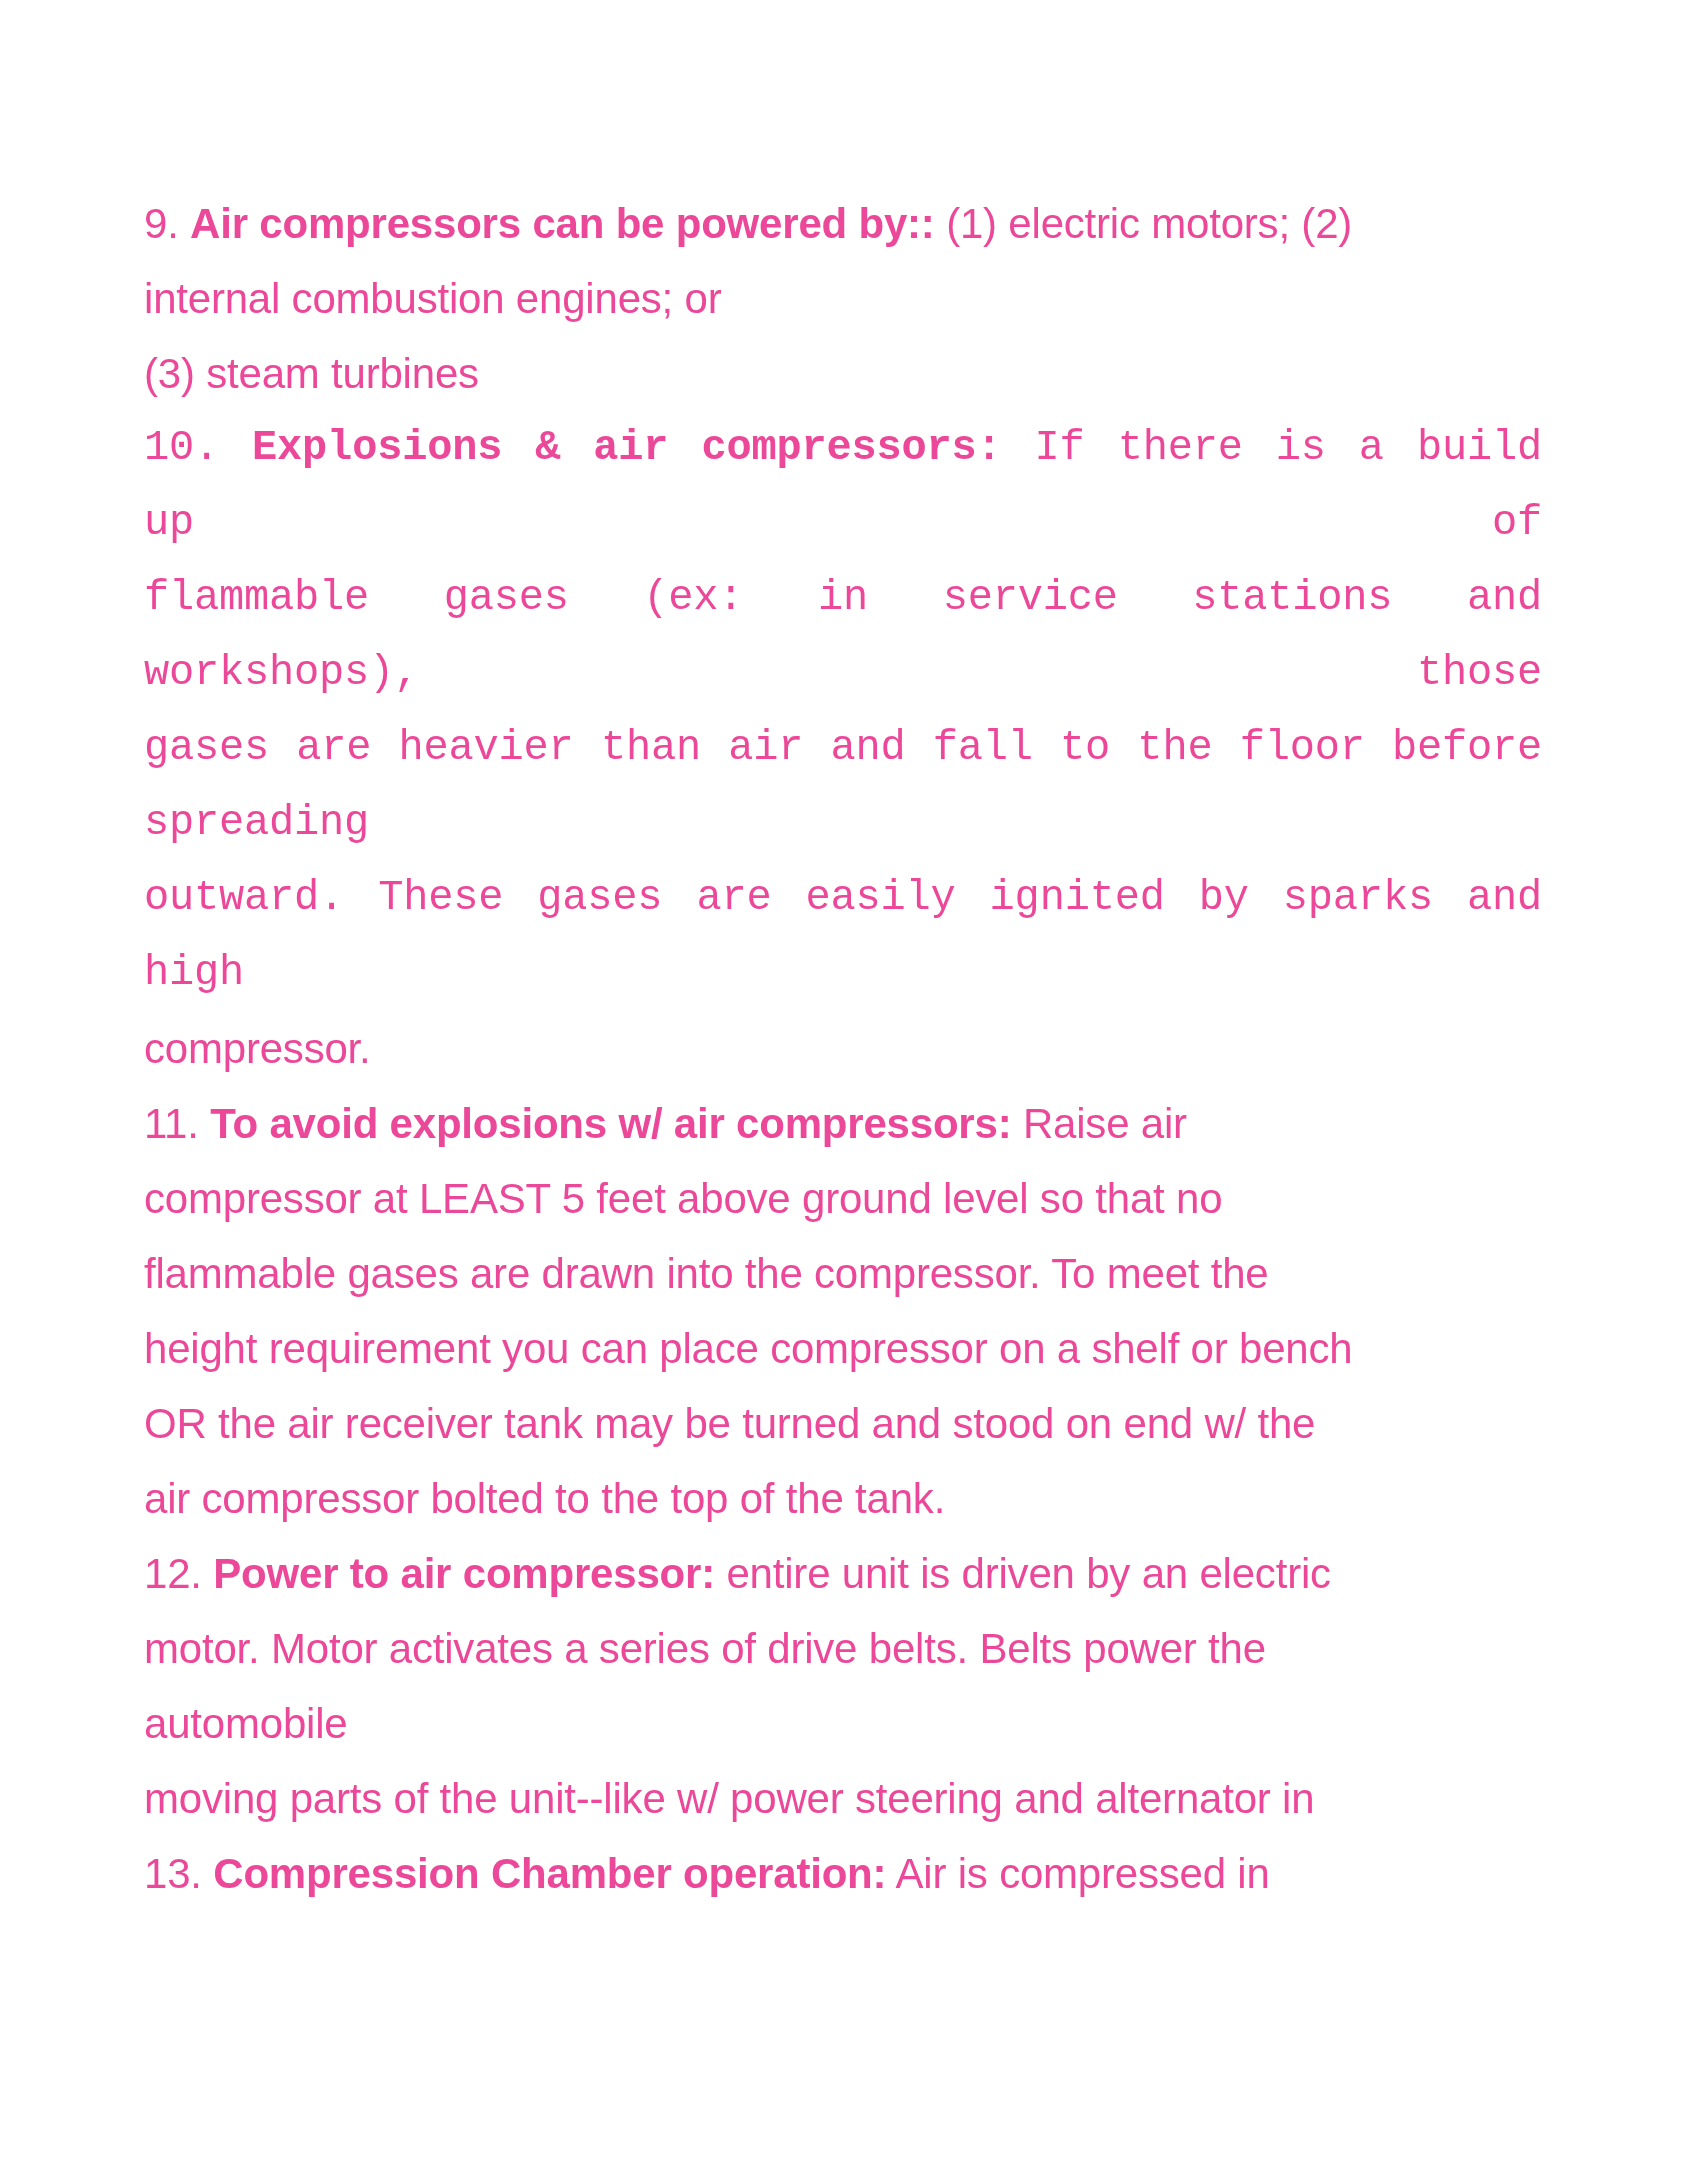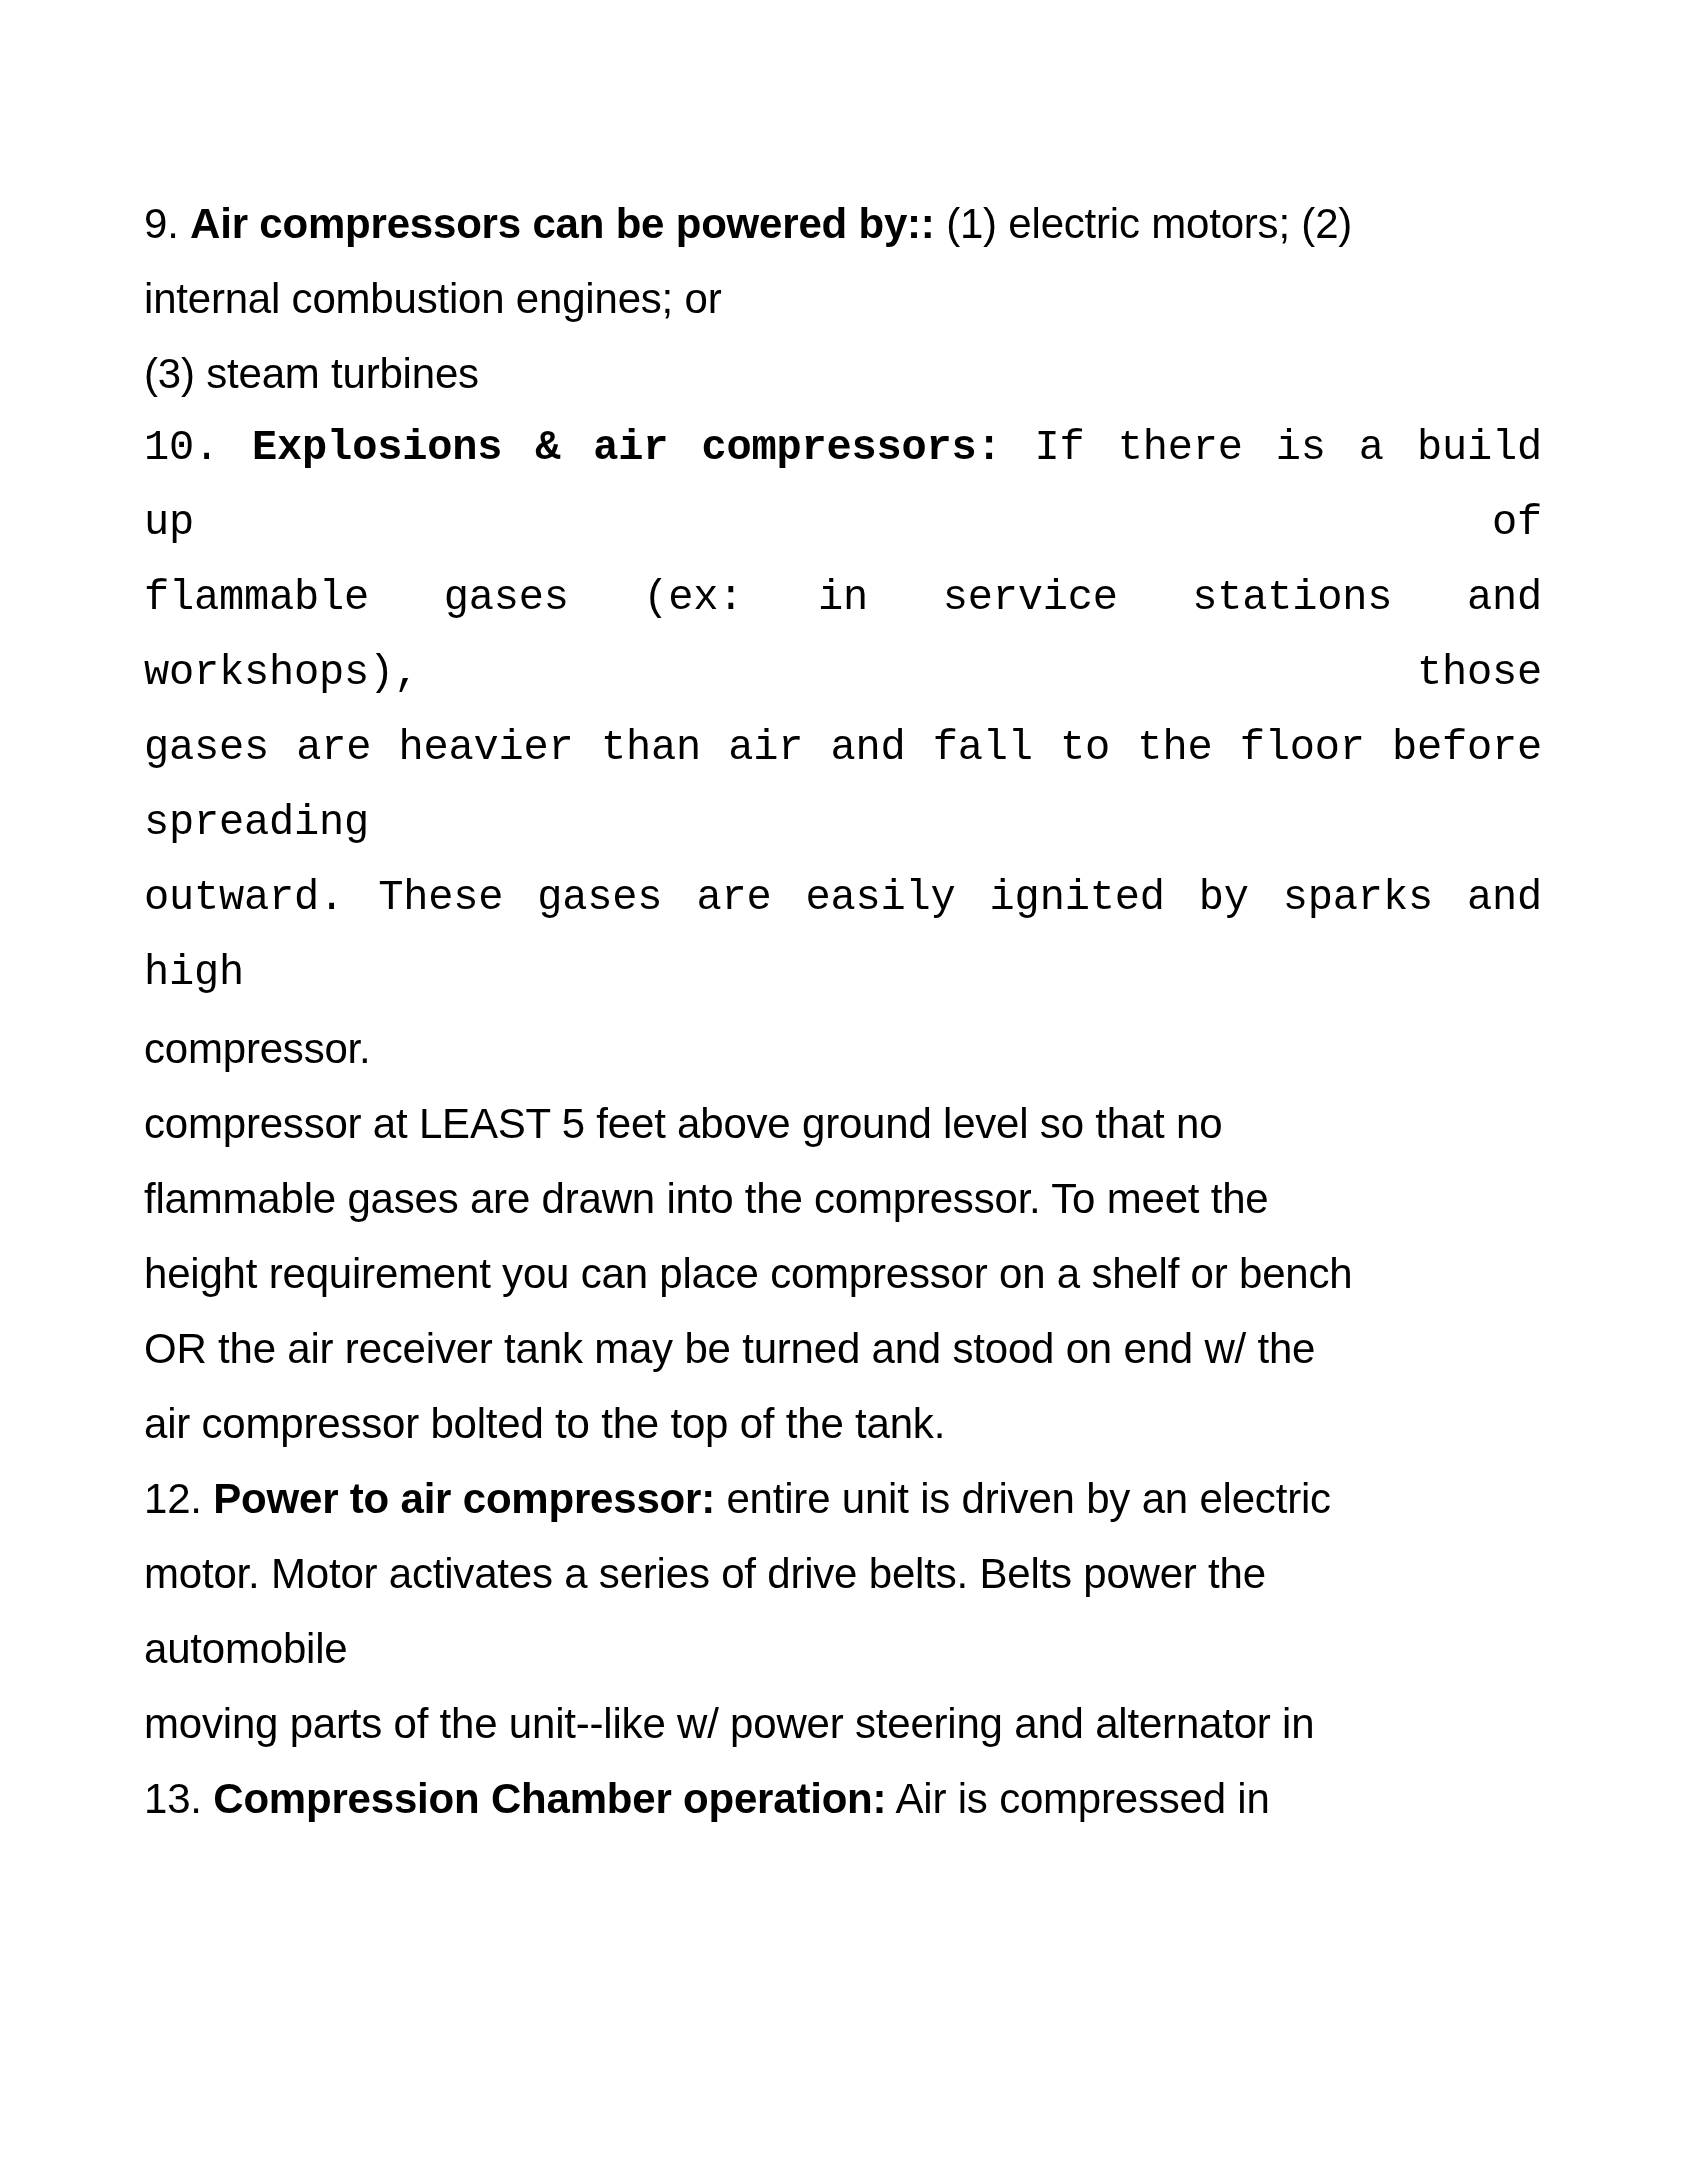--- a/index.html
+++ b/index.html
@@ -5,21 +5,21 @@
   html, body {
     margin: 0;
     padding: 0;
     background: #ffffff;
   }
   .page {
     position: relative;
     width: 1683px;
     height: 1909px;
     background: #ffffff;
-    color: #000000;
+    color: #ec4899;
     font-family: "Liberation Sans", "DejaVu Sans", sans-serif;
     overflow: hidden;
   }
   .text-block {
     position: absolute;
     left: 144px;
     top: 186px;
     width: 1398px;
   }
   .line {
@@ -44,20 +44,21 @@
 <div class="page">
   <div class="text-block">
       <div class="line"><span class="seg-regular">9. </span><span class="seg-bold">Air compressors can be powered by::</span><span class="seg-regular"> (1) electric motors; (2)</span></div>
       <div class="line"><span class="seg-regular">internal combustion engines; or</span></div>
       <div class="line"><span class="seg-regular">(3) steam turbines</span></div>
       <div class="line justified"><span class="seg-regular">10. </span><span class="seg-bold">Explosions &amp; air compressors:</span><span class="seg-regular"> If there is a build up of</span></div>
       <div class="line justified"><span class="seg-regular">flammable gases (ex: in service stations and workshops), those</span></div>
       <div class="line justified"><span class="seg-regular">gases are heavier than air and fall to the floor before spreading</span></div>
       <div class="line justified"><span class="seg-regular">outward. These gases are easily ignited by sparks and high</span></div>
       <div class="line"><span class="seg-regular">compressor.</span></div>
+      <div class="line"><span class="seg-regular">11. </span><span class="seg-bold">To avoid explosions w/ air compressors:</span><span class="seg-regular"> Raise air</span></div>
       <div class="line"><span class="seg-regular">compressor at LEAST 5 feet above ground level so that no</span></div>
       <div class="line"><span class="seg-regular">flammable gases are drawn into the compressor. To meet the</span></div>
       <div class="line"><span class="seg-regular">height requirement you can place compressor on a shelf or bench</span></div>
       <div class="line"><span class="seg-regular">OR the air receiver tank may be turned and stood on end w/ the</span></div>
       <div class="line"><span class="seg-regular">air compressor bolted to the top of the tank.</span></div>
       <div class="line"><span class="seg-regular">12. </span><span class="seg-bold">Power to air compressor:</span><span class="seg-regular"> entire unit is driven by an electric</span></div>
       <div class="line"><span class="seg-regular">motor. Motor activates a series of drive belts. Belts power the</span></div>
       <div class="line"><span class="seg-regular">automobile</span></div>
       <div class="line"><span class="seg-regular">moving parts of the unit--like w/ power steering and alternator in</span></div>
       <div class="line"><span class="seg-regular">13. </span><span class="seg-bold">Compression Chamber operation:</span><span class="seg-regular"> Air is compressed in</span></div>

